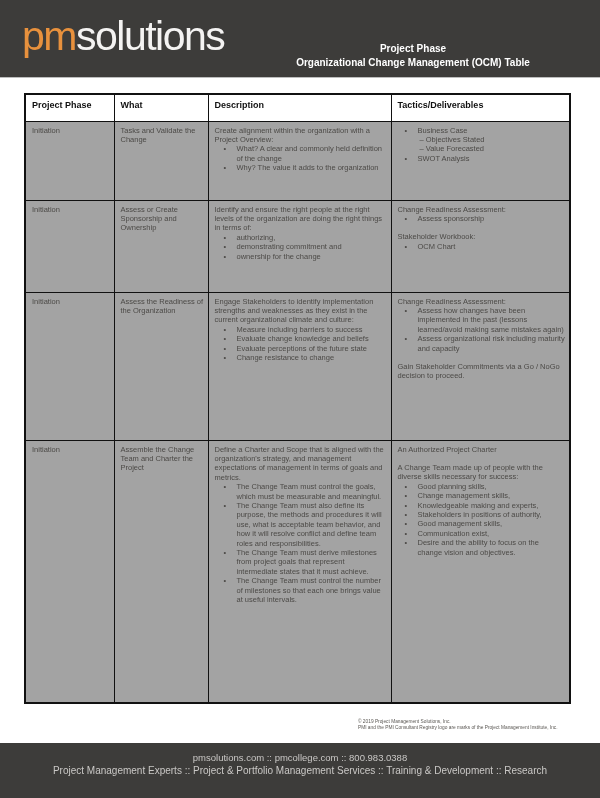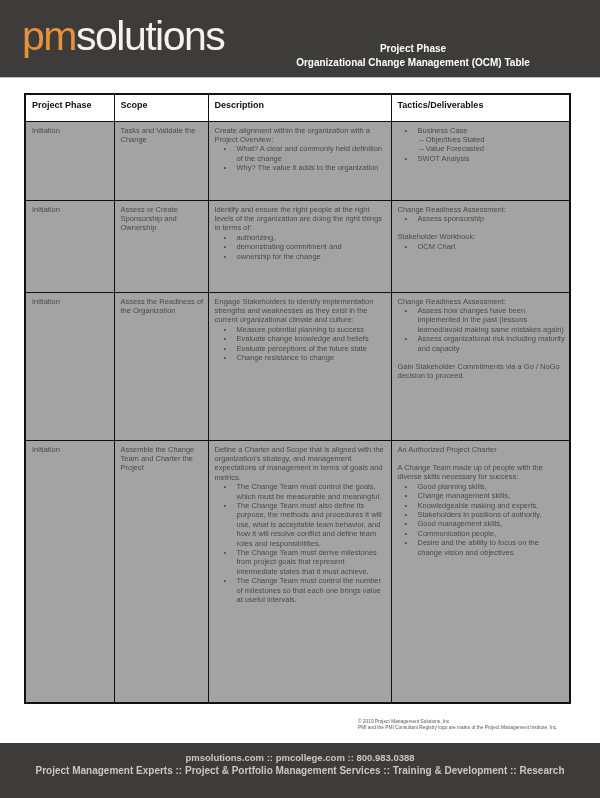--- a/index.html
+++ b/index.html
@@ -52,21 +52,21 @@
   .seg-gap{height:9px;}
   
   .copyright{
     position:absolute;left:358px;top:718px;color:#5a5753;font-size:6px;
     line-height:8px;transform:scale(0.8);transform-origin:left top;
     white-space:nowrap;
   }
   
   .bottombar{
     position:absolute;left:0;top:743px;width:600px;height:55px;
-    background:#3d3c3a;color:#cac8c6;text-align:center;font-weight:bold;
+    background:#3d3c3a;color:#cac8c6;text-align:center;
   }
   .bottombar .l1{margin-top:9px;font-size:9.5px;line-height:12px;}
   .bottombar .l2{font-size:10px;line-height:13px;}
 </style>
 </head>
 <body>
 
 <div class="page">
 
   <div class="topbar">
@@ -82,21 +82,21 @@
   <table class="ocm">
     <colgroup>
       <col style="width:89px">
         <col style="width:94px">
         <col style="width:183px">
         <col style="width:179px">
     </colgroup>
     <thead>
       <tr>
         <th>Project Phase</th>
-        <th>Scope</th>
+        <th>What</th>
         <th>Description</th>
         <th>Tactics/Deliverables</th>
       </tr>
     </thead>
     <tbody>
         <tr>
       <td class="phase">Initiation</td>
       <td class="task">Tasks and Validate the Change</td>
       <td class="desc">
             <div class="seg-text">Create alignment within the organization with a Project Overview:</div>
@@ -154,21 +154,21 @@
             </div>
           </td>
     </tr>
         <tr>
       <td class="phase">Initiation</td>
       <td class="task">Assess the Readiness of the Organization</td>
       <td class="desc">
             <div class="seg-text">Engage Stakeholders to identify implementation strengths and weaknesses as they exist in the current organizational climate and culture:</div>
             <div class="seg-bullet">
               <span class="dot">•</span>
-              <span class="bt">Measure potential planning to success</span>
+              <span class="bt">Measure including barriers to success</span>
             </div>
             <div class="seg-bullet">
               <span class="dot">•</span>
               <span class="bt">Evaluate change knowledge and beliefs</span>
             </div>
             <div class="seg-bullet">
               <span class="dot">•</span>
               <span class="bt">Evaluate perceptions of the future state</span>
             </div>
             <div class="seg-bullet">
@@ -231,21 +231,21 @@
             <div class="seg-bullet">
               <span class="dot">•</span>
               <span class="bt">Stakeholders in positions of authority,</span>
             </div>
             <div class="seg-bullet">
               <span class="dot">•</span>
               <span class="bt">Good management skills,</span>
             </div>
             <div class="seg-bullet">
               <span class="dot">•</span>
-              <span class="bt">Communication people,</span>
+              <span class="bt">Communication exist,</span>
             </div>
             <div class="seg-bullet">
               <span class="dot">•</span>
               <span class="bt">Desire and the ability to focus on the change vision and objectives.</span>
             </div>
           </td>
     </tr>
       </tbody>
   </table>
 

